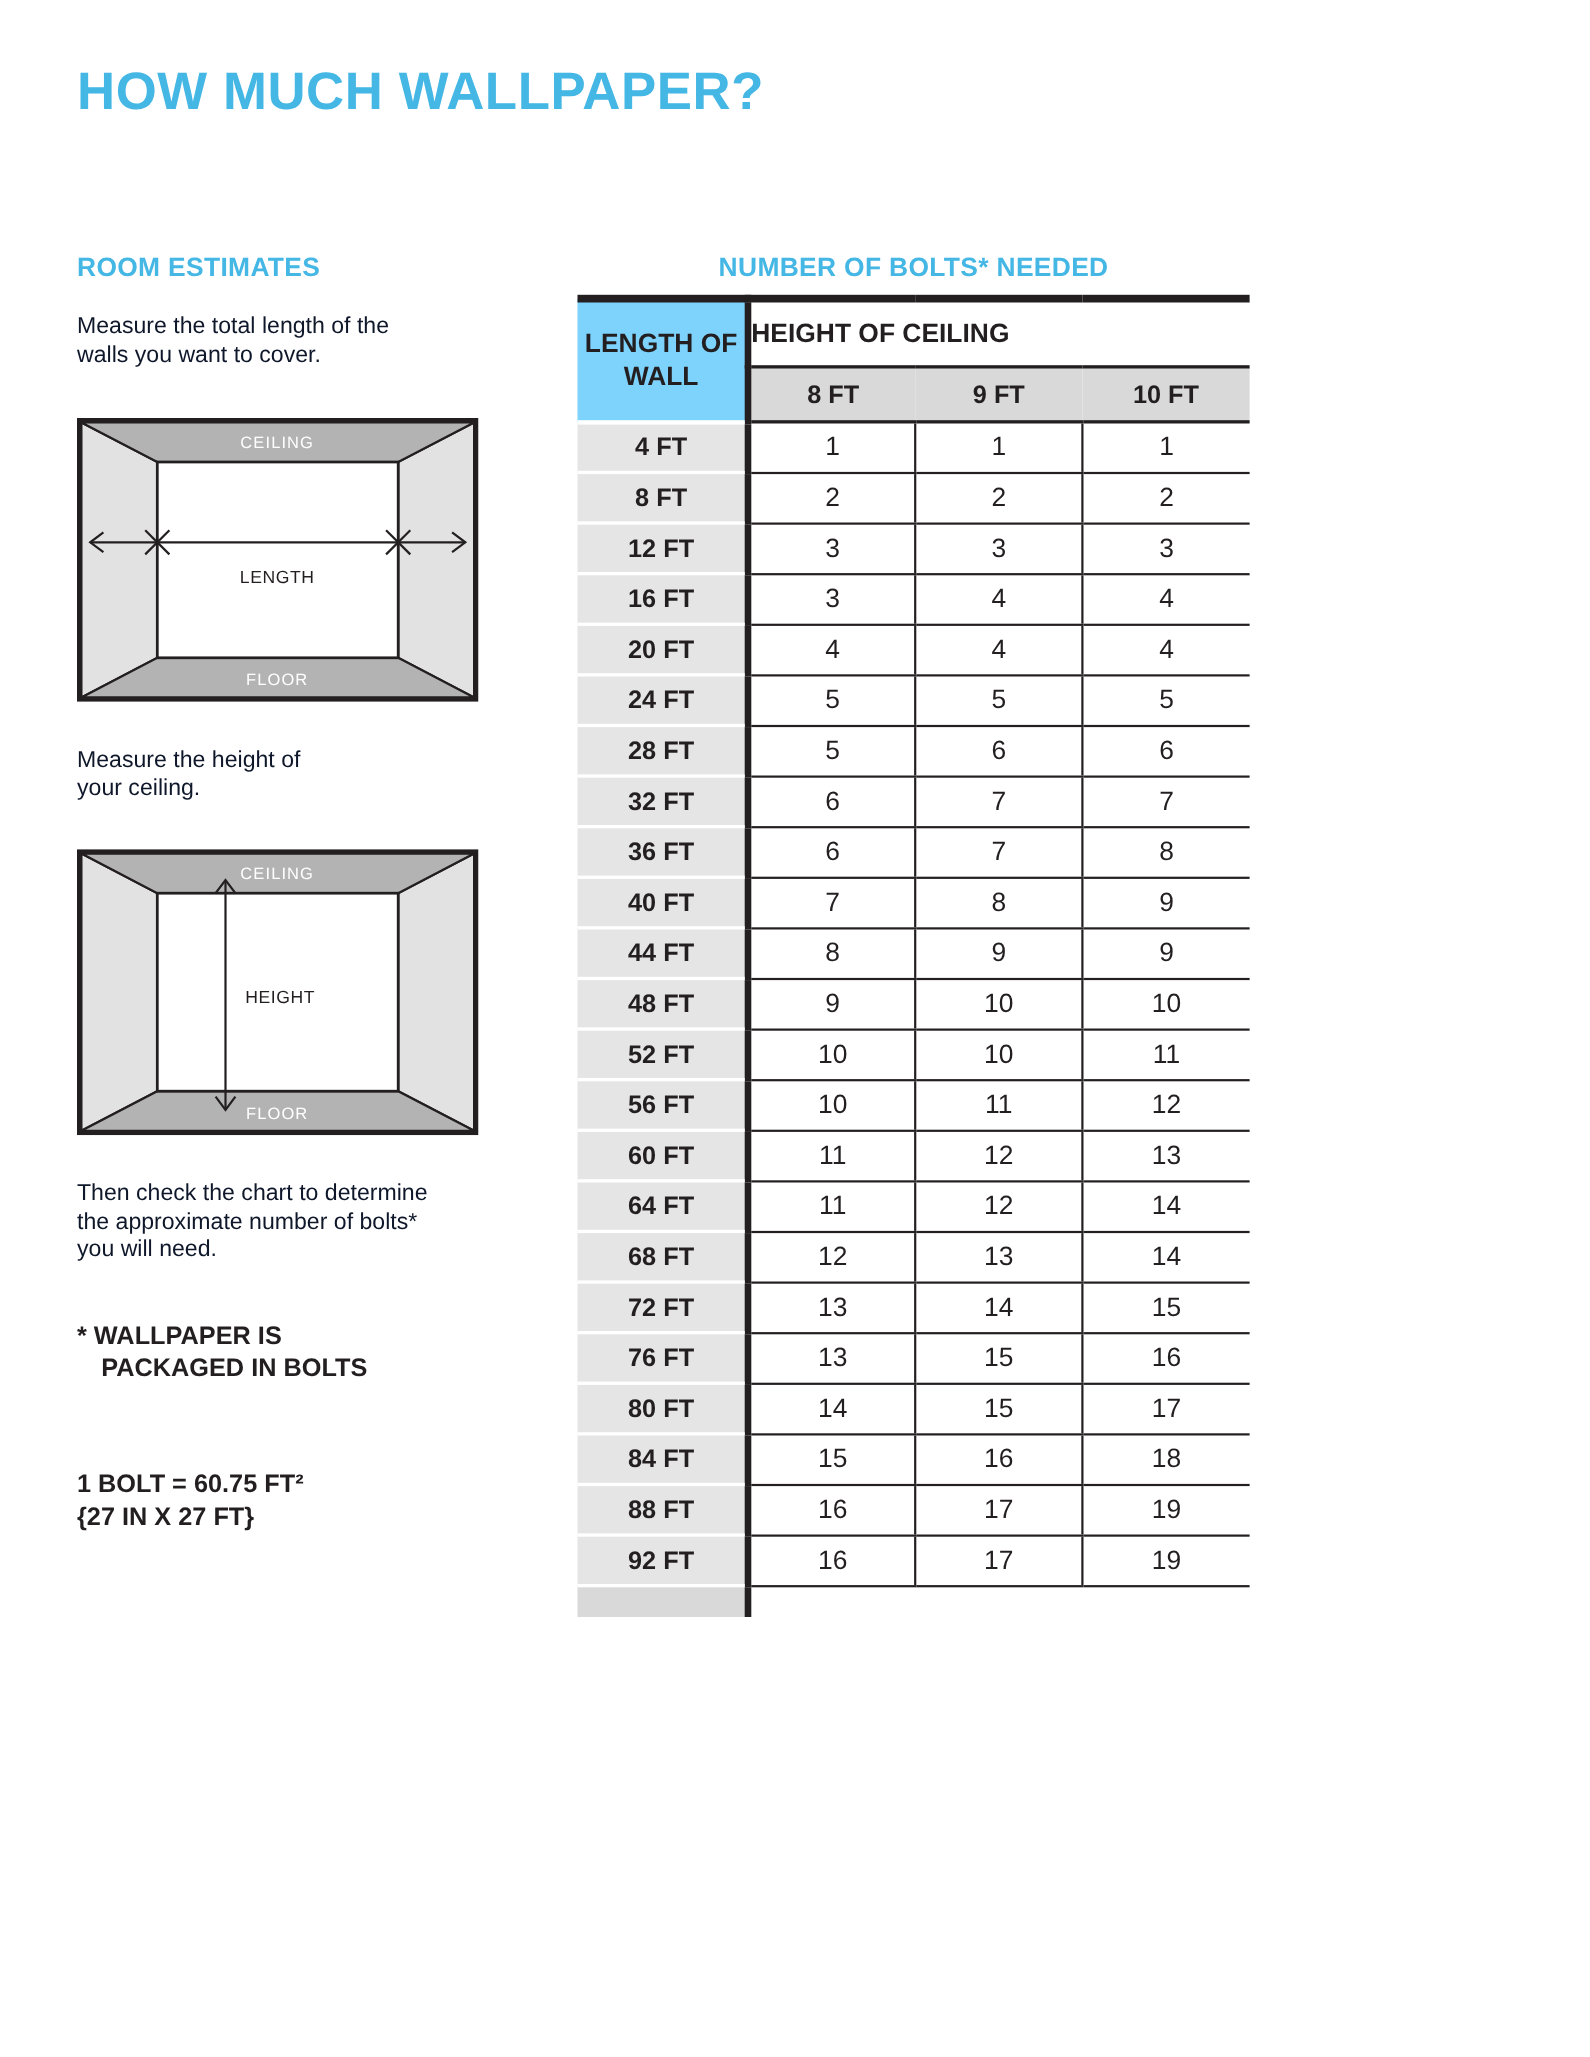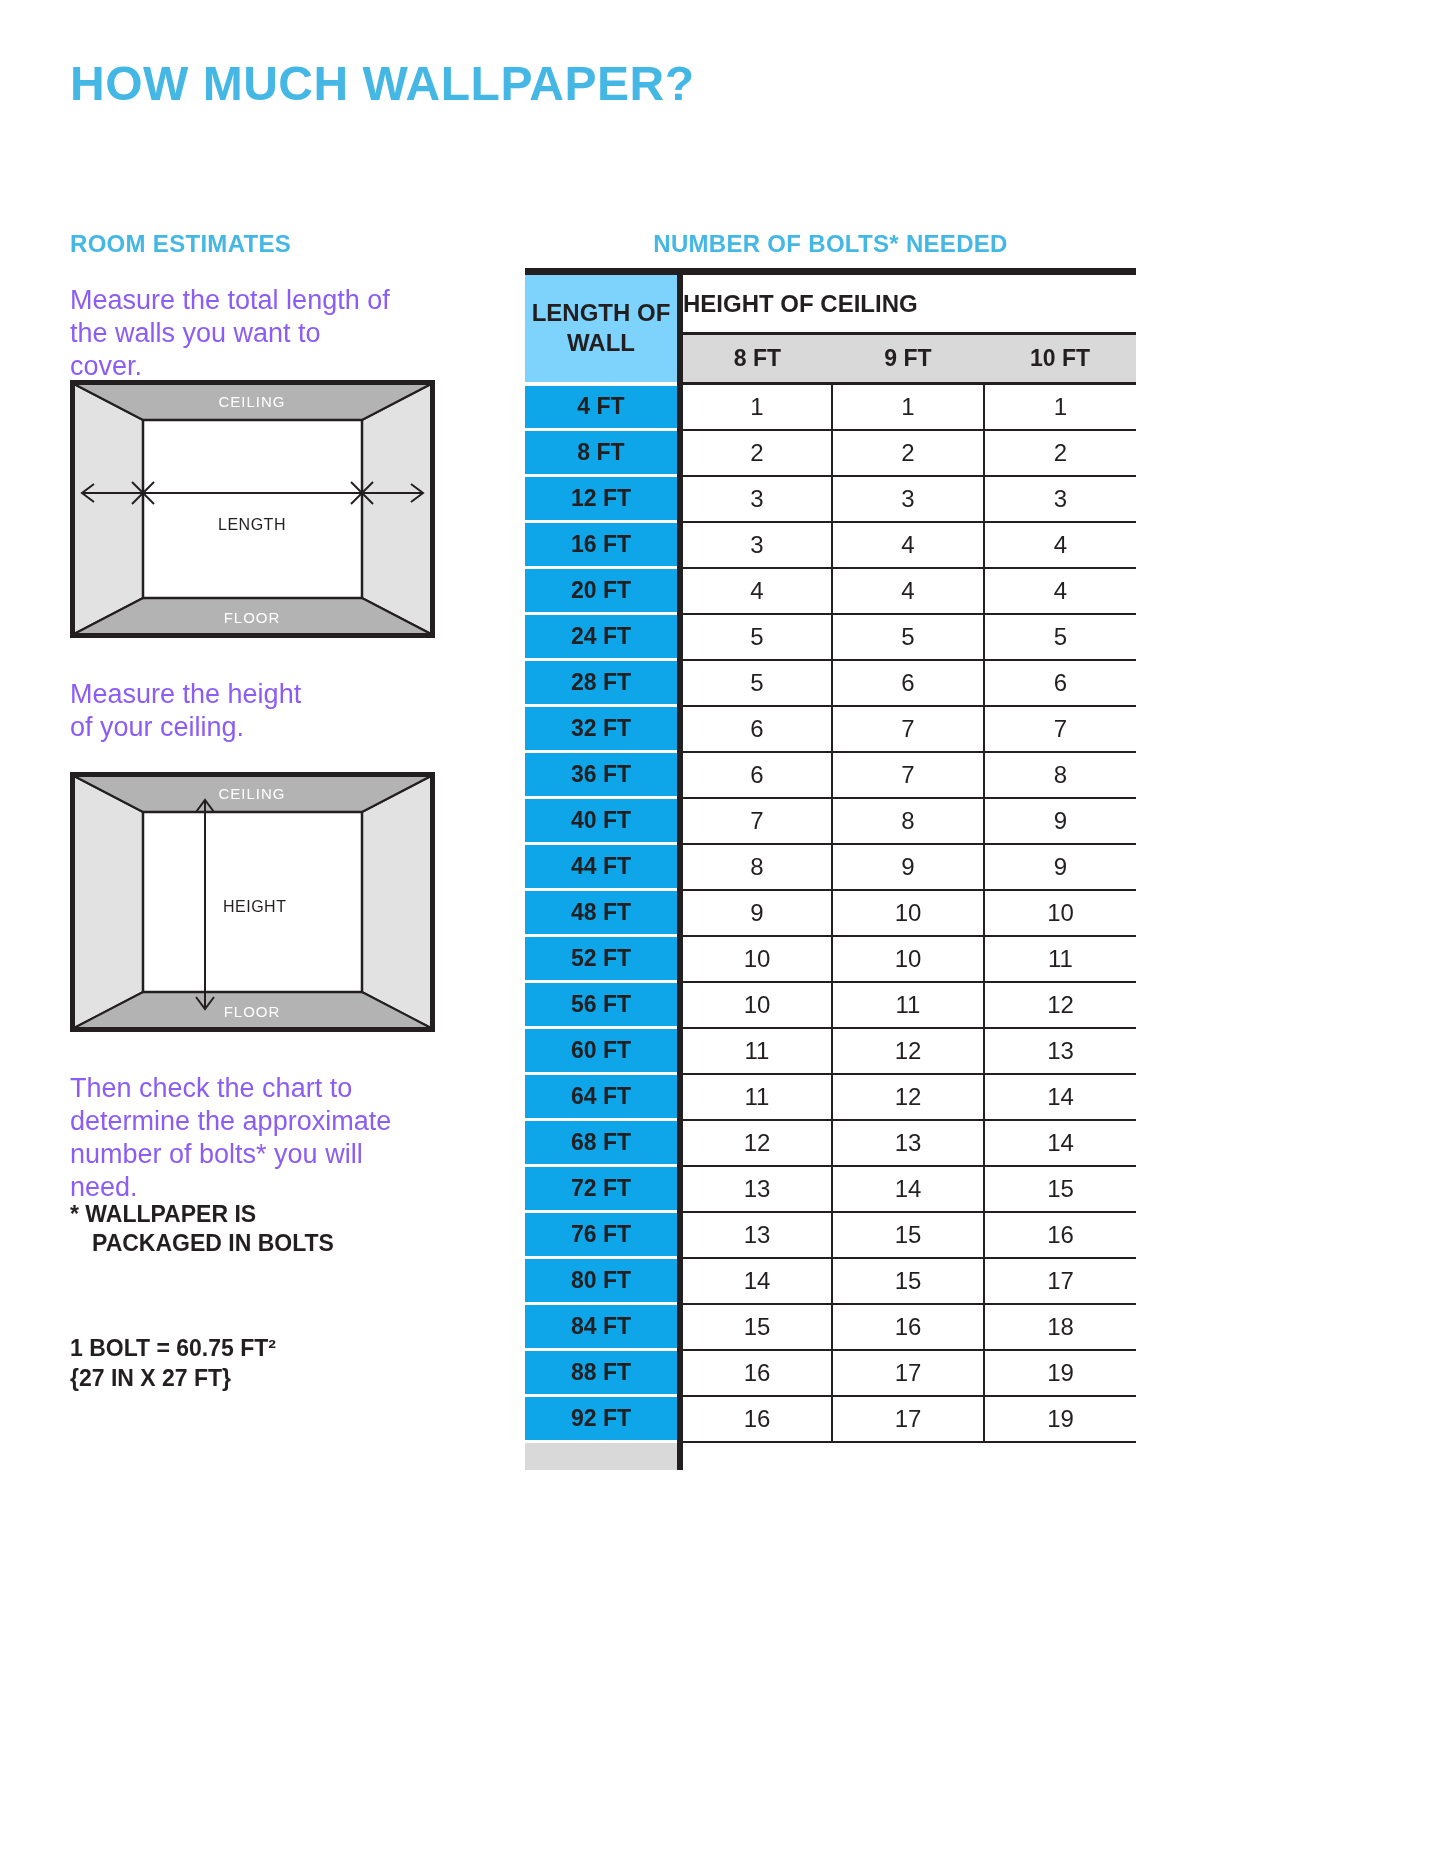--- a/index.html
+++ b/index.html
@@ -17,21 +17,21 @@
     letter-spacing:0.5px;
   }
   .section-heading {
     font-size:24px; font-weight:bold; color:#45b7e5;
     letter-spacing:0.3px;
   }
   .heading-left { left:70px; top:230px; }
   .heading-right { left:525px; top:230px; width:611px; text-align:center; }
 
   .body-text {
-    left:70px; font-size:27px; line-height:1.22; color:#8b5cf6;
+    left:70px; font-size:21px; line-height:1.22; color:#0f172a;
   }
   .para1 { top:284px; width:320px; }
   .para2 { top:678px; width:240px; }
   .para3 { top:1072px; width:340px; }
 
   .diagram { left:70px; }
   .diagram1 { top:380px; }
   .diagram2 { top:772px; }
   svg text { font-family:"Liberation Sans", sans-serif; }
 
@@ -53,21 +53,21 @@
   .span-header {
     background:#ffffff; font-size:24px; font-weight:bold; text-align:left;
     vertical-align:middle; height:62px; border-bottom:3px solid #231f20;
   }
   .sub-header {
     background:#d9d9d9; font-size:23px; font-weight:bold; text-align:center;
     vertical-align:middle; height:50px; border-bottom:3px solid #231f20;
   }
   tbody tr { height:46px; }
   .len-cell {
-    background:#0ea5e9; font-size:23px; font-weight:bold; text-align:center;
+    background:#e5e5e5; font-size:23px; font-weight:bold; text-align:center;
     vertical-align:middle; border-right:6px solid #231f20; border-bottom:3px solid #ffffff;
   }
   .val-cell {
     background:#ffffff; font-size:24px; text-align:center; vertical-align:middle;
     border-bottom:2px solid #231f20;
   }
   .val-cell + .val-cell { border-left:2px solid #231f20; }
   .len-footer { background:#d9d9d9; height:28px; border-right:6px solid #231f20; }
   .footer-empty { background:transparent; }
 </style>

